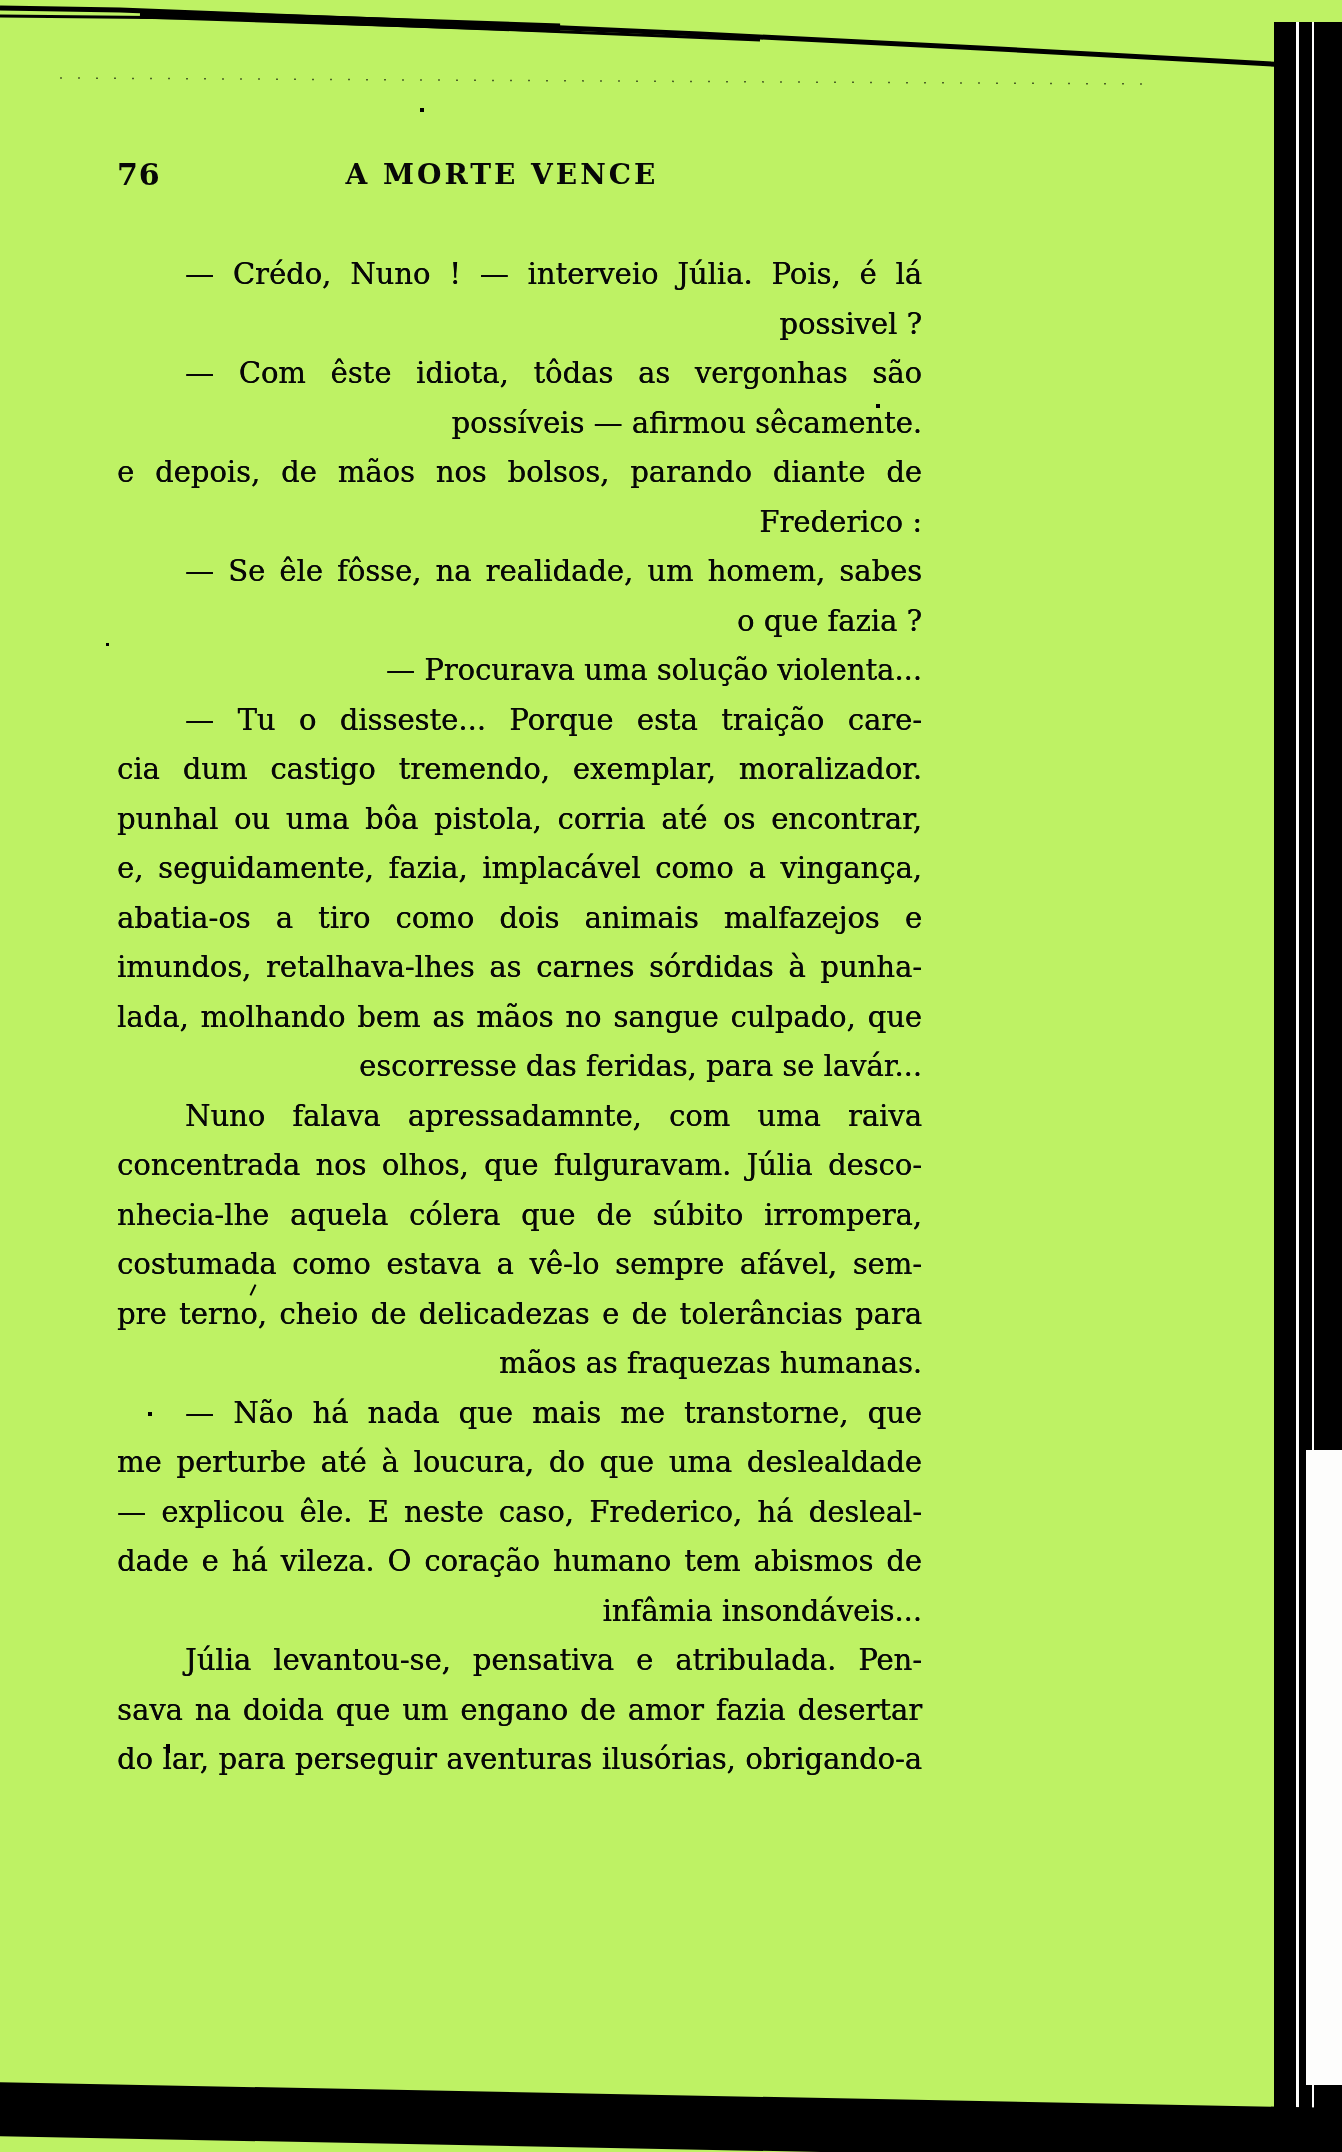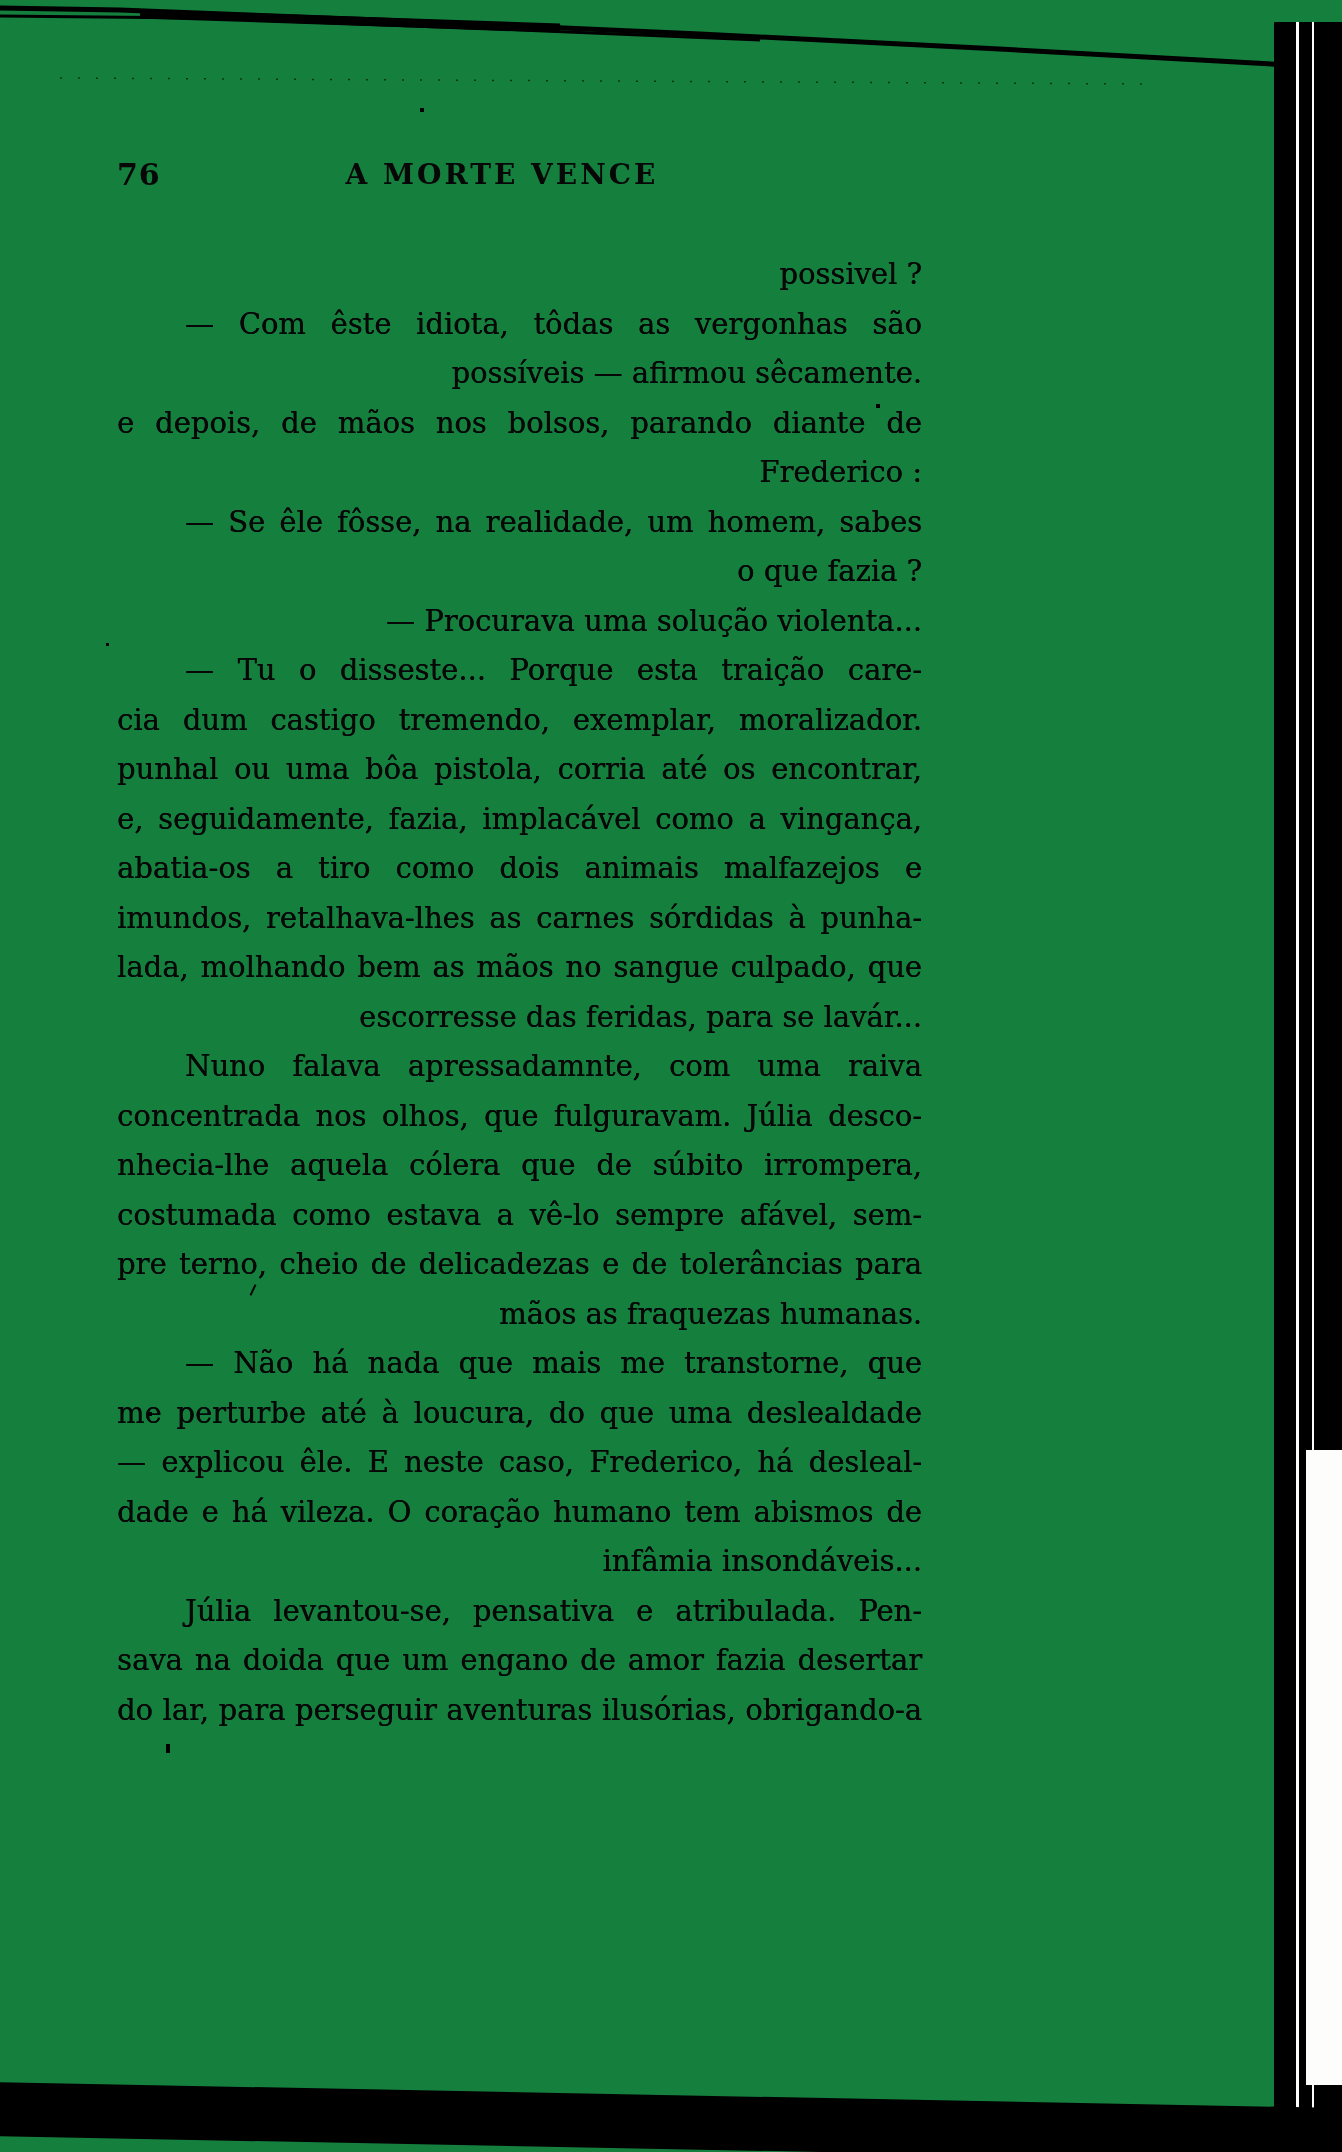--- a/index.html
+++ b/index.html
@@ -1,19 +1,19 @@
 <!DOCTYPE html>
 <html><head>
 <meta charset="utf-8">
 <style>
   html,body{margin:0;padding:0;background:#777;}
   .page{
     position:relative;
     width:1342px;height:2152px;
-    background:#15803d;
+    background:#bef264;
     overflow:hidden;
     font-family:"DejaVu Serif","Liberation Serif",serif;
     color:#070707;
   }
   .pagenum{
     position:absolute;left:117px;top:160px;
     font-size:30px;font-weight:bold;line-height:1;
     letter-spacing:1px;
   }
   .header-title{
@@ -60,20 +60,21 @@
 
   <div class="gutter"></div>
   <div class="gutter-white"></div>
 
   <div class="bottom-bar"></div>
 
   <div class="pagenum">76</div>
   <div class="header-title">A MORTE VENCE</div>
 
   <div class="text-block">
+      <div class="line j in">— Crédo, Nuno ! — interveio Júlia. Pois, é lá</div>
       <div class="line">possivel ?</div>
       <div class="line j in">— Com êste idiota, tôdas as vergonhas são</div>
       <div class="line">possíveis — afirmou sêcamente.</div>
       <div class="line j">e depois, de mãos nos bolsos, parando diante de</div>
       <div class="line">Frederico :</div>
       <div class="line j in">— Se êle fôsse, na realidade, um homem, sabes</div>
       <div class="line">o que fazia ?</div>
       <div class="line in">— Procurava uma solução violenta...</div>
       <div class="line j in">— Tu o disseste... Porque esta traição care-</div>
       <div class="line j">cia dum castigo tremendo, exemplar, moralizador.</div>

